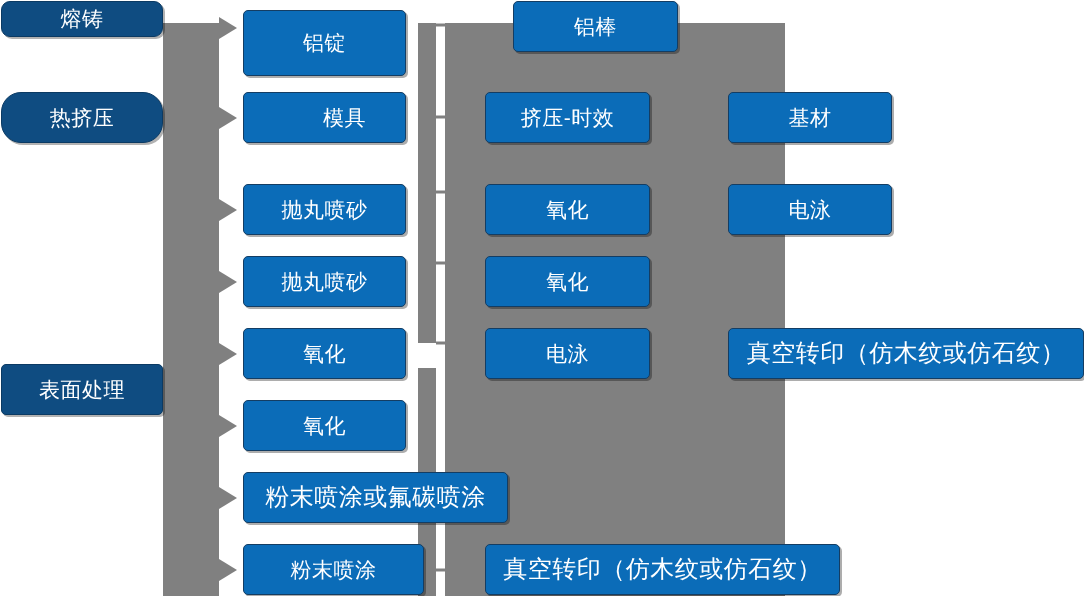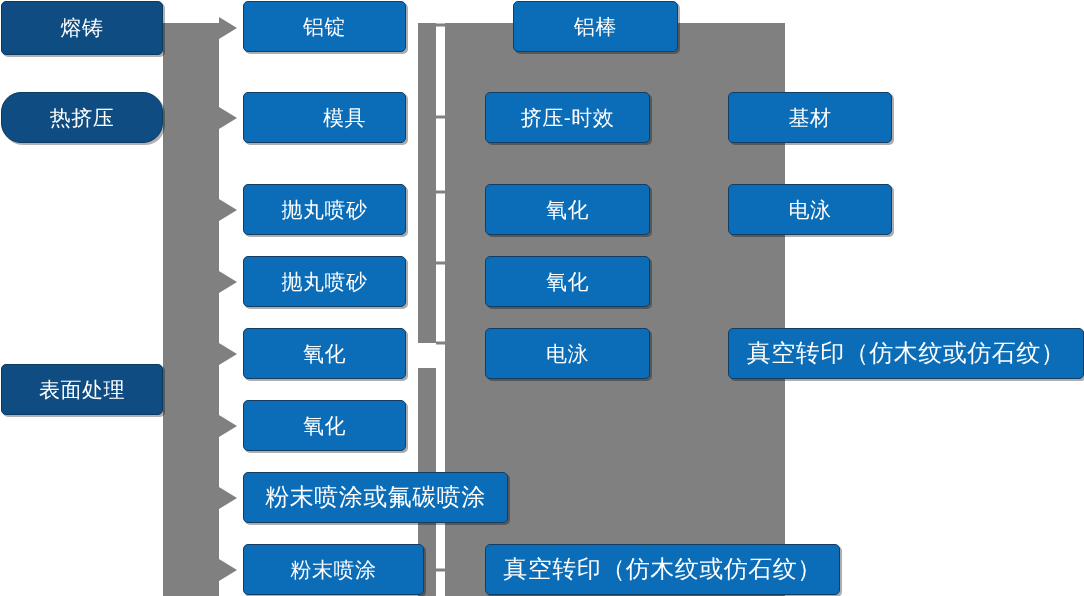--- a/index.html
+++ b/index.html
@@ -111,33 +111,33 @@
       <polygon points="712,111 712,125 726,118"></polygon>
 
       <rect x="700" y="208" width="14" height="4"></rect>
       <polygon points="712,203 712,217 726,210"></polygon>
 
       <rect x="700" y="352" width="14" height="4"></rect>
       <polygon points="712,347 712,361 726,354"></polygon>
     </g>
   </svg>
 
-  <div class="node dark" style="left:1px; top:1px; width:162px; height:54px;">
+  <div class="node dark" style="left:1px; top:1px; width:162px; height:36px;border-radius:9px;">
     <span class="lbl">熔铸</span>
   </div>
 
   <div class="node dark" style="left:1px; top:92px; width:162px; height:51px;border-radius:20px;">
     <span class="lbl">热挤压</span>
   </div>
 
   <div class="node dark" style="left:1px; top:364px; width:162px; height:51px;">
     <span class="lbl">表面处理</span>
   </div>
 
-  <div class="node light" style="left:243px; top:1px; width:163px; height:51px;">
+  <div class="node light" style="left:243px; top:10px; width:163px; height:66px;">
     <span class="lbl">铝锭</span>
   </div>
 
   <div class="node light" style="left:243px; top:92px; width:163px; height:51px;padding-left:40px;">
     <span class="lbl">模具</span>
   </div>
 
   <div class="node light" style="left:243px; top:184px; width:163px; height:51px;">
     <span class="lbl">抛丸喷砂</span>
   </div>

